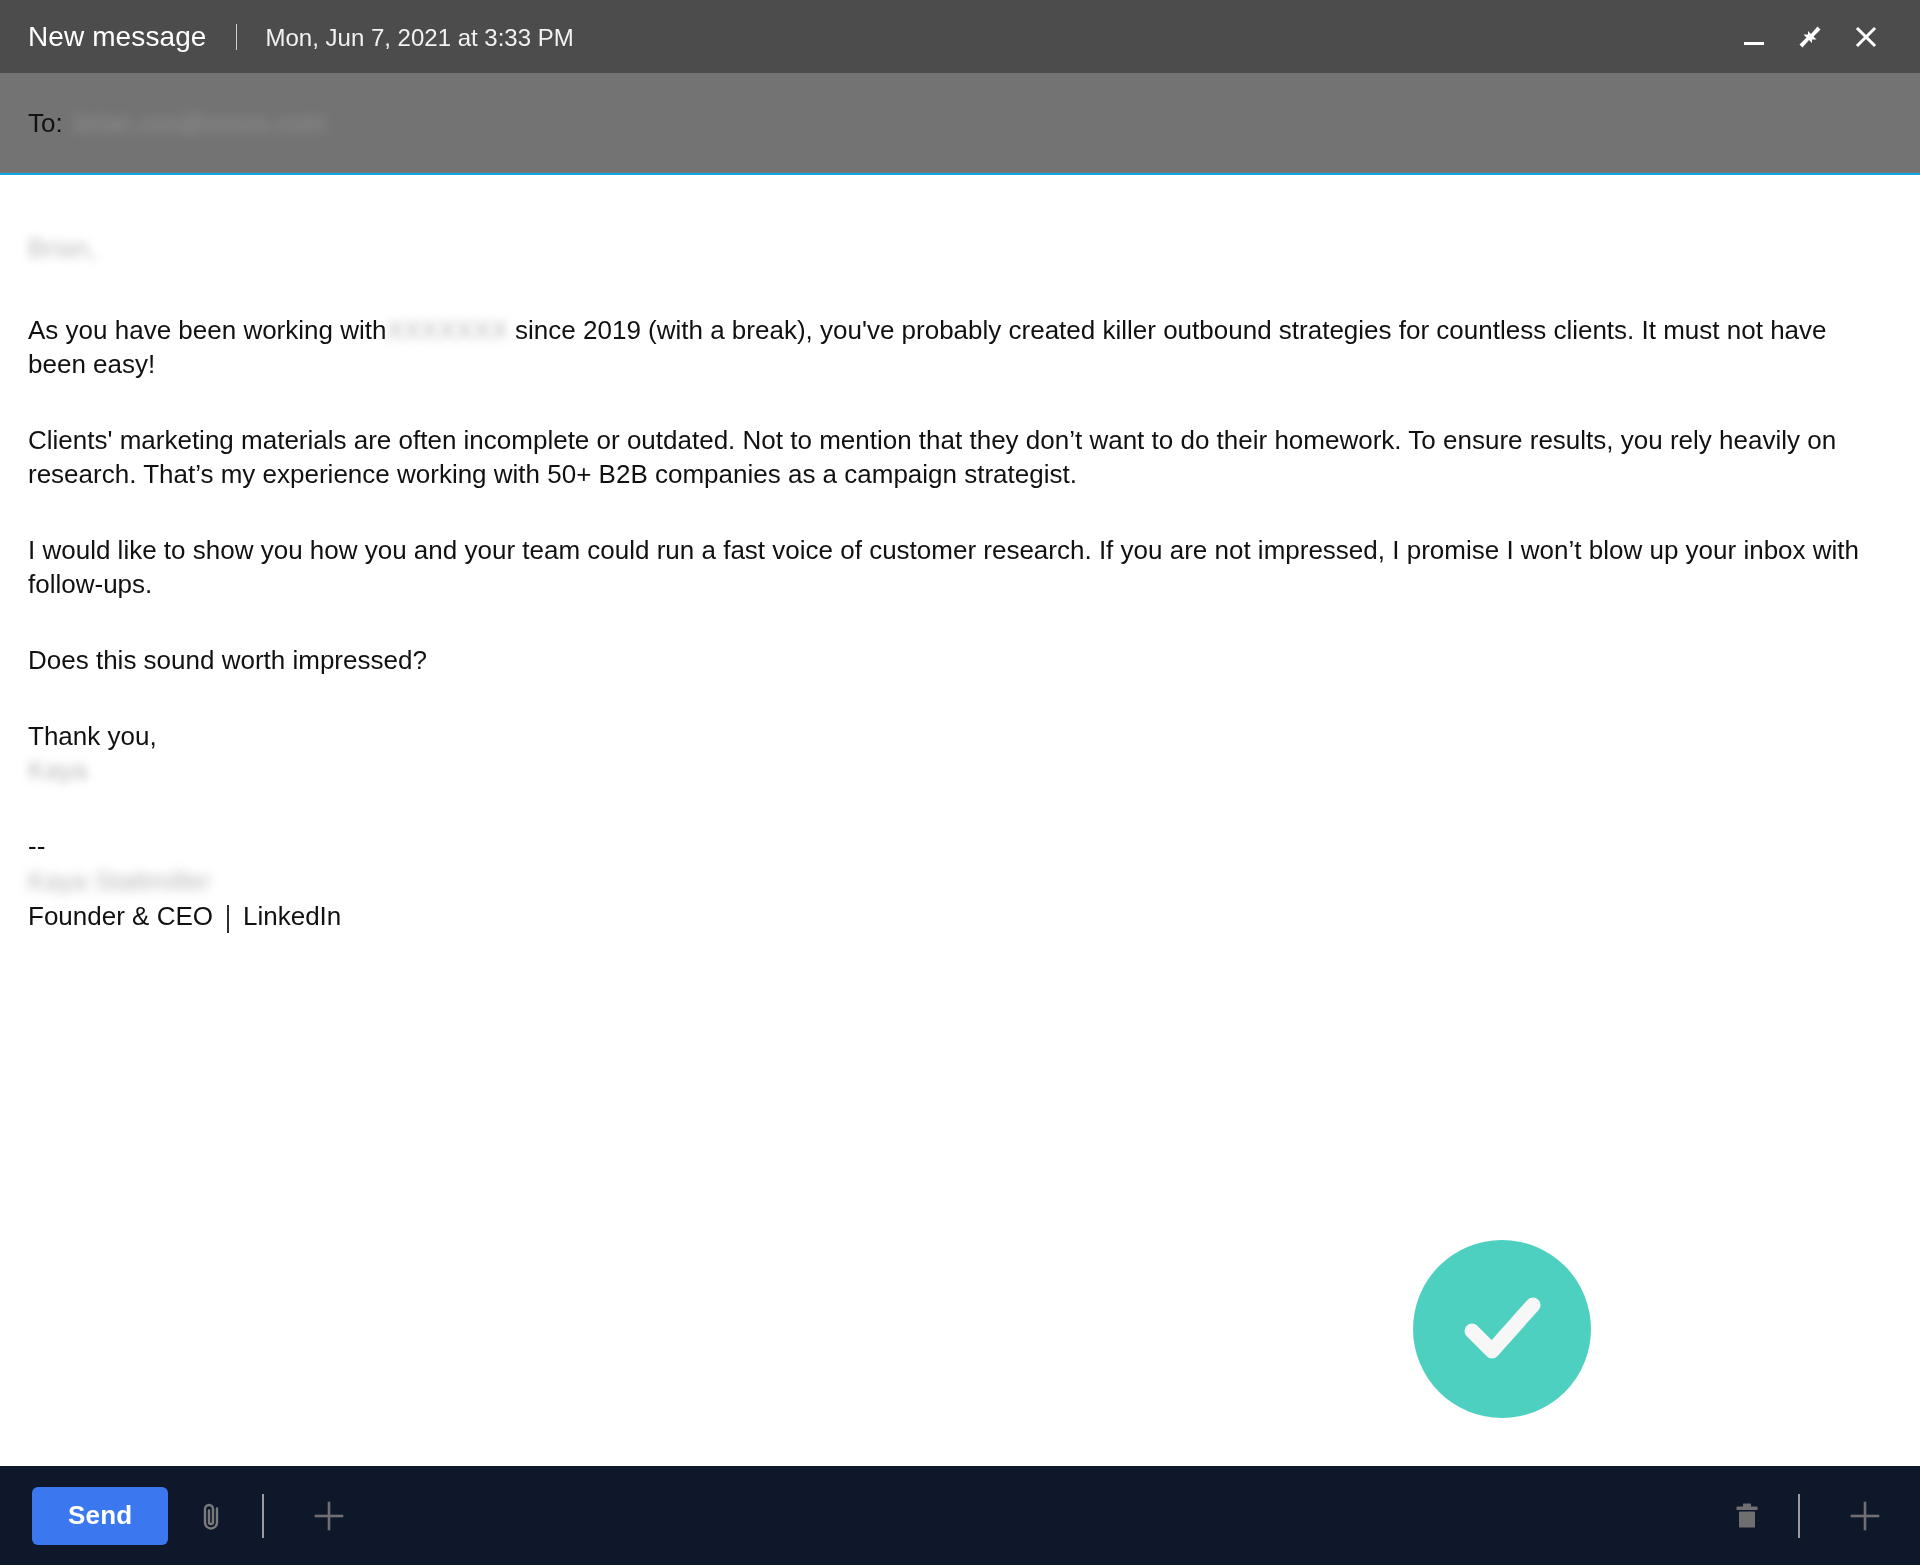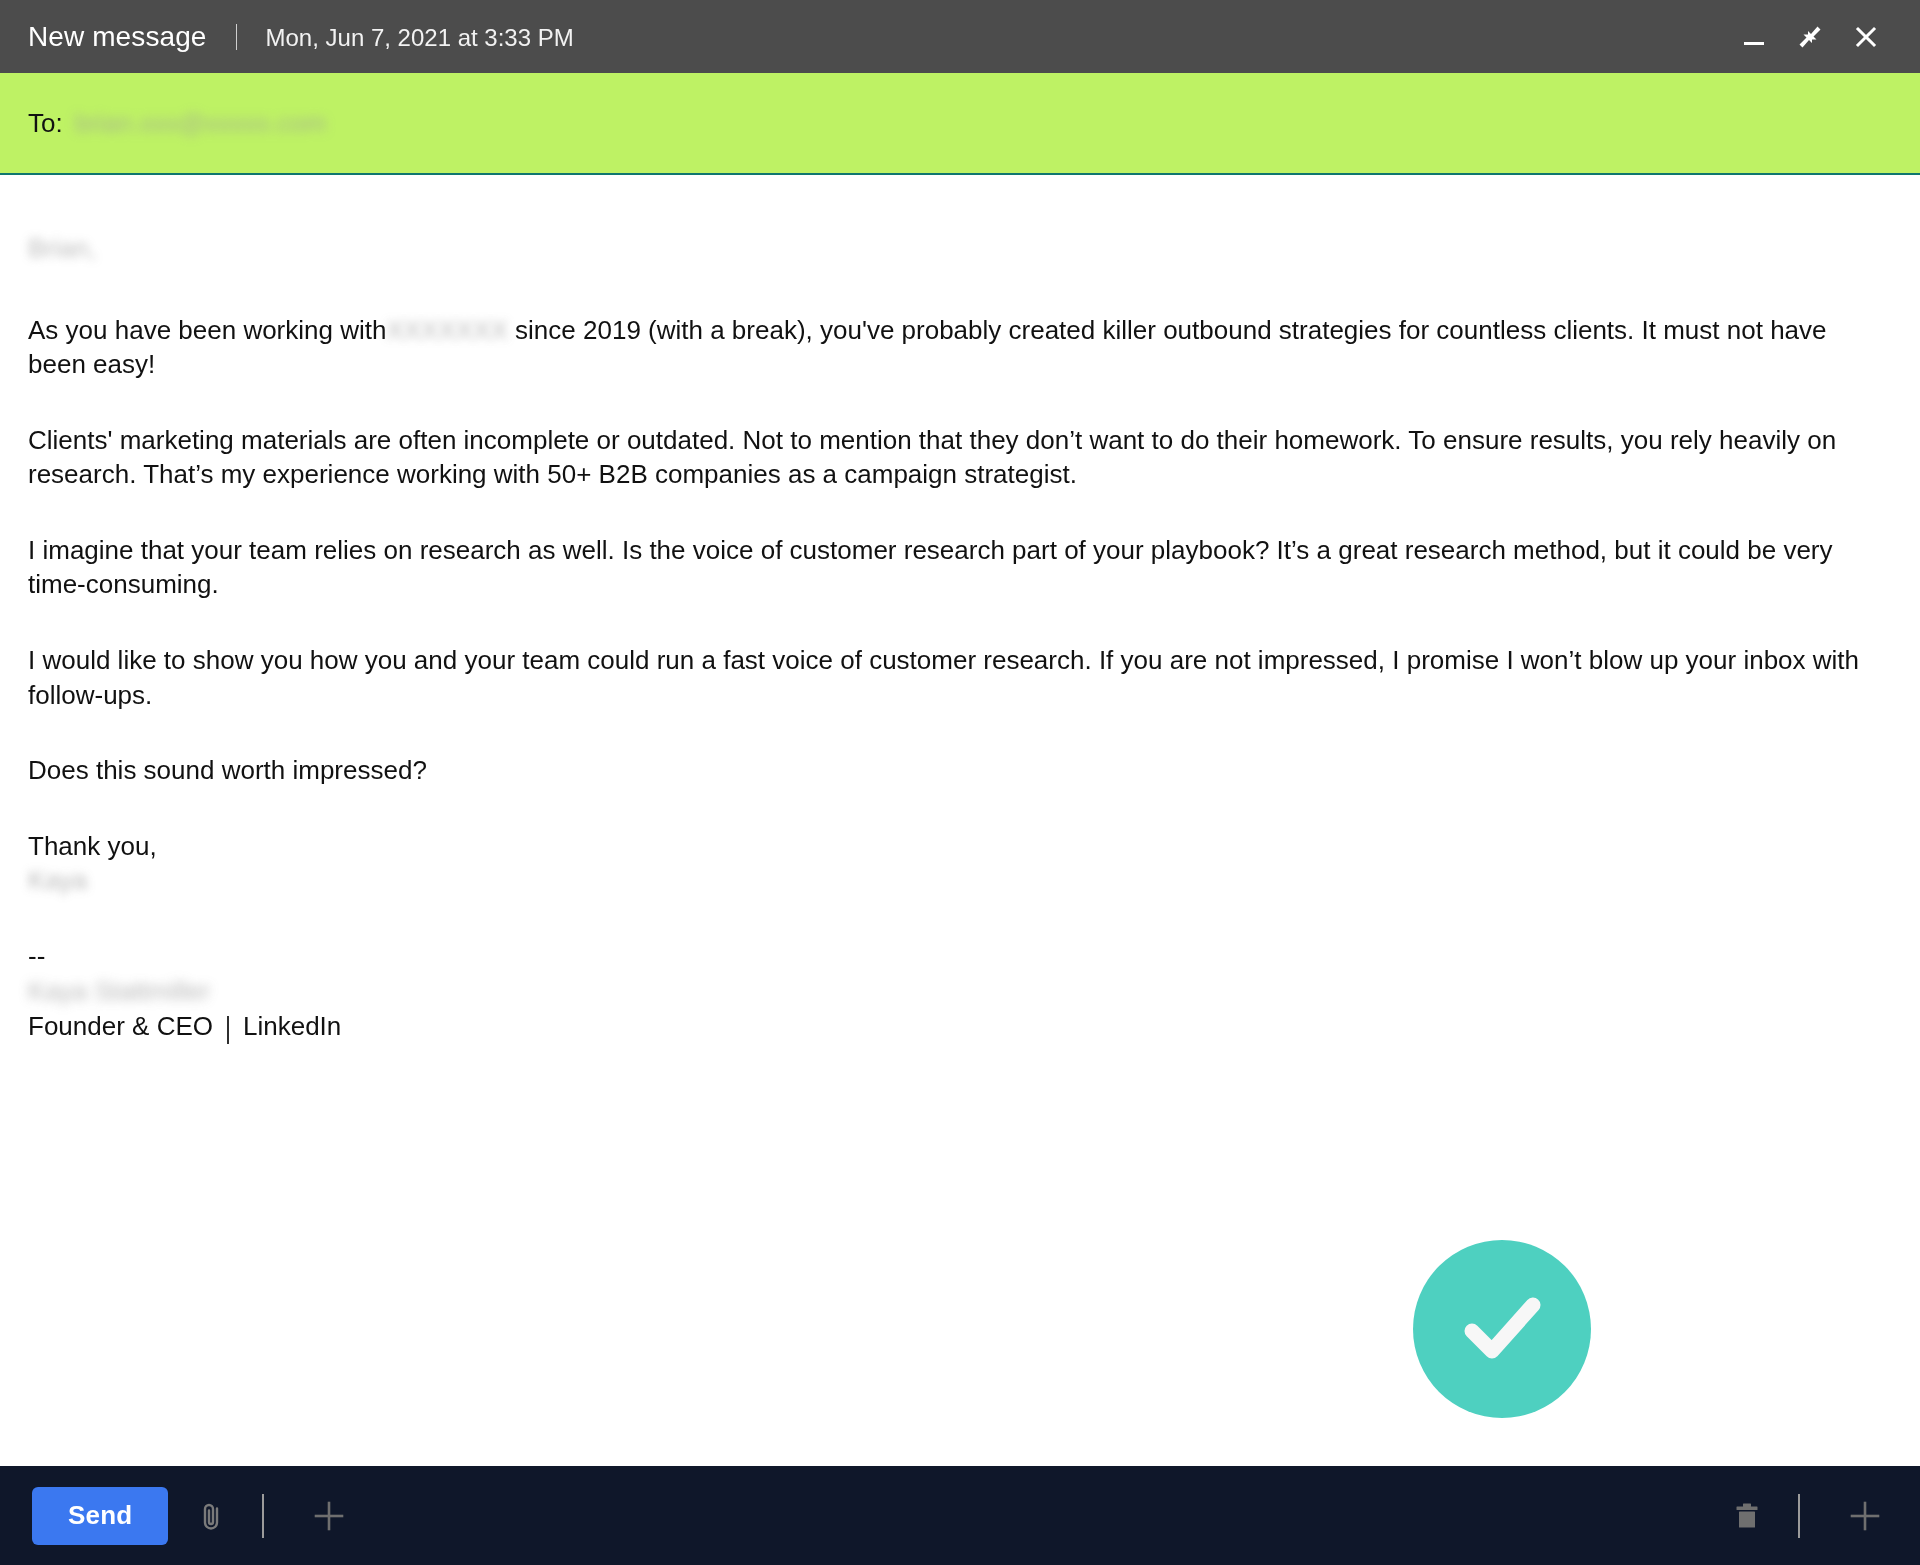--- a/index.html
+++ b/index.html
@@ -70,25 +70,25 @@
     display: flex;
     align-items: center;
     justify-content: center;
     cursor: pointer;
   }
   .win-btn svg { display: block; }
 
   
   .field-row {
     flex: 0 0 auto;
-    background: #bef264;
+    background: #737373;
     display: flex;
     align-items: center;
     padding: 12px 28px;
-    border-bottom: 2px solid #0f766e;
+    border-bottom: 2px solid #0ea5e9;
   }
   .field-row.to-row { height: 102px; }
   .field-row.sl-row { height: 96px; }
   .field-label {
     font-size: 26px;
     color: #111111;
     font-weight: 400;
     white-space: nowrap;
   }
   .field-value {
@@ -300,21 +300,20 @@
     </div>
 
     <div class="email-body">
 
       <p class="greeting">Brian,</p>
 
       <p class="para"><span>As you have been working with</span><span class="inline-redact">XXXXXXX</span> <span>since 2019 (with a break), you've probably created killer outbound strategies for countless clients. It must not have been easy!</span></p>
 
       <p class="para">Clients' marketing materials are often incomplete or outdated. Not to mention that they don’t want to do their homework. To ensure results, you rely heavily on research. That’s my experience working with 50+ B2B companies as a campaign strategist.</p>
 
-      <p class="para">I imagine that your team relies on research as well. Is the voice of customer research part of your playbook? It’s a great research method, but it could be very time-consuming.</p>
 
       <p class="para">I would like to show you how you and your team could run a fast voice of customer research. If you are not impressed, I promise I won’t blow up your inbox with follow-ups.</p>
 
       <p class="para">Does this sound worth impressed?</p>
 
       <div class="sig-block">
         <p class="sig-line">Thank you,</p>
         <p class="sig-line blurname">Kaya</p>
       </div>
 

